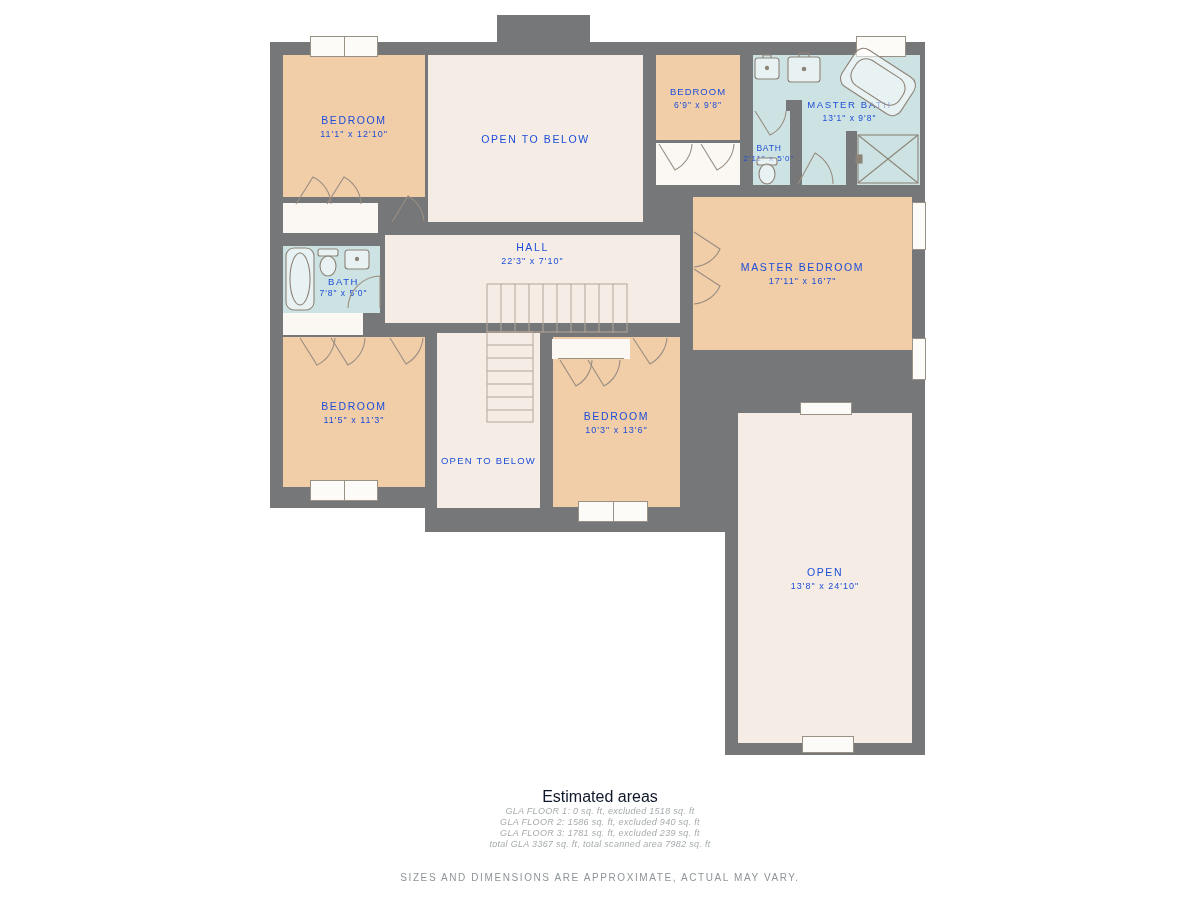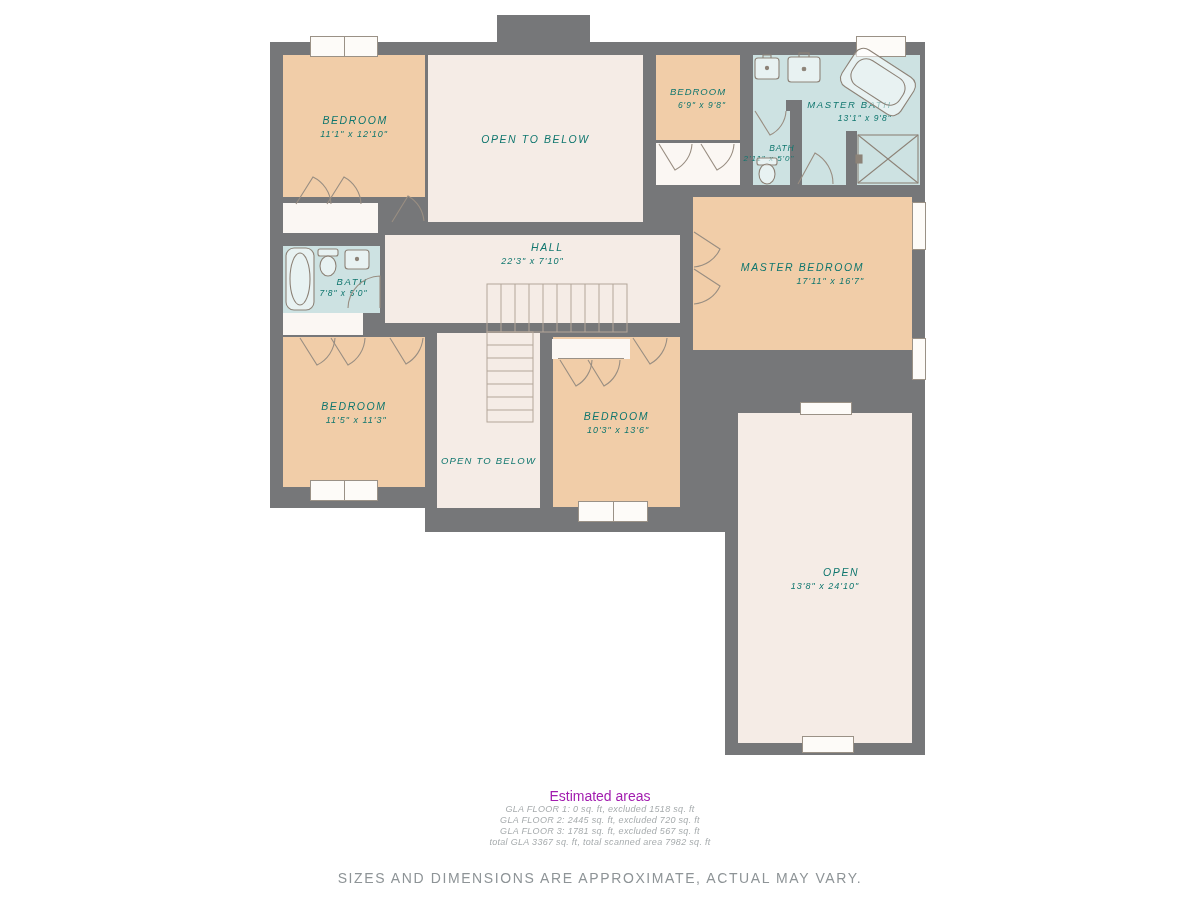--- a/index.html
+++ b/index.html
@@ -4,31 +4,31 @@
 <style>
   html,body{margin:0;padding:0;background:#ffffff;}
   #stage{position:relative;width:1200px;height:900px;background:#ffffff;overflow:hidden;
          font-family:"Liberation Sans", sans-serif;}
   .wall{position:absolute;background:#767779;}
   .room{position:absolute;box-sizing:border-box;display:flex;align-items:center;justify-content:center;}
   .fill-bed{background:#f1cda8;}
   .fill-open{background:#f5ece6;}
   .fill-bath{background:#cde2e2;}
   .fill-closet{background:#fbf7f3;}
-  .room-label{text-align:right;color:#0f766e;font-style:italic;}
+  .room-label{text-align:center;color:#1d4ed8;}
   .room-name{font-size:10.5px;letter-spacing:1.6px;}
   .room-dims{font-size:9px;letter-spacing:1px;margin-top:3px;}
   .window{position:absolute;background:#fdfbf8;border:1px solid #9a9186;box-sizing:border-box;}
   .window.double:after{content:"";position:absolute;left:50%;top:0;bottom:0;width:1px;background:#9a9186;}
   svg.overlay{position:absolute;left:0;top:0;pointer-events:none;}
   .slider-line{position:absolute;height:1px;background:#9a9186;}
   #footer{position:absolute;left:0;right:0;text-align:center;color:#8e9497;}
-  #footer .ftitle{font-size:14px;color:#a21caf;}
+  #footer .ftitle{font-size:16px;color:#0f172a;}
   #footer .fline{font-size:9px;line-height:11px;color:#a6abad;letter-spacing:.3px;}
-  #footer .fdisc{margin-top:22px;font-size:14px;letter-spacing:1.6px;color:#8e9497;}
+  #footer .fdisc{margin-top:22px;font-size:10px;letter-spacing:1.6px;color:#8e9497;}
 </style>
 </head>
 <body>
 
 <div id="stage">
 
   <div>
     <div class="wall" style="left:497px;top:15px;width:93px;height:30px;"></div>
     <div class="wall" style="left:270px;top:42px;width:655px;height:370px;"></div>
     <div class="wall" style="left:270px;top:412px;width:165px;height:96px;"></div>
@@ -218,20 +218,20 @@
         <rect x="345" y="250" width="24" height="19" rx="3"></rect>
         <circle cx="357" cy="259" r="1.6" fill="#8d8378"></circle>
       </g>
     </g>
   </svg>
 
   <div id="footer" style="top:788px;">
     <div class="ftitle">Estimated areas</div>
     <div style="margin-top:0;font-style:italic;">
       <div class="fline">GLA FLOOR 1: 0 sq. ft, excluded 1518 sq. ft</div>
-      <div class="fline">GLA FLOOR 2: 2445 sq. ft, excluded 720 sq. ft</div>
-      <div class="fline">GLA FLOOR 3: 1781 sq. ft, excluded 567 sq. ft</div>
+      <div class="fline">GLA FLOOR 2: 1586 sq. ft, excluded 940 sq. ft</div>
+      <div class="fline">GLA FLOOR 3: 1781 sq. ft, excluded 239 sq. ft</div>
       <div class="fline">total GLA 3367 sq. ft, total scanned area 7982 sq. ft</div>
     </div>
     <div class="fdisc">SIZES AND DIMENSIONS ARE APPROXIMATE, ACTUAL MAY VARY.</div>
   </div>
 
 </div>
 
 </body></html>

